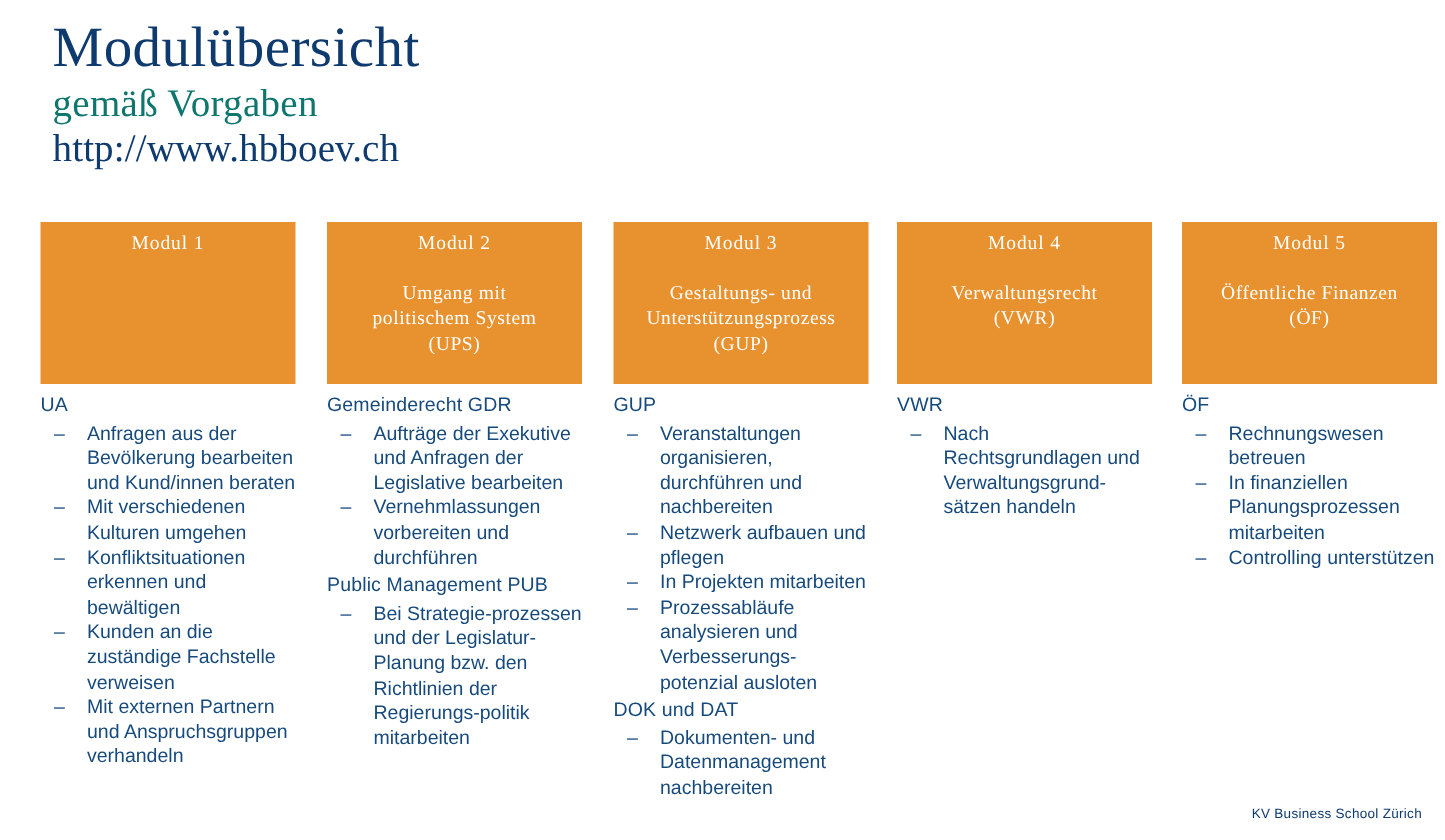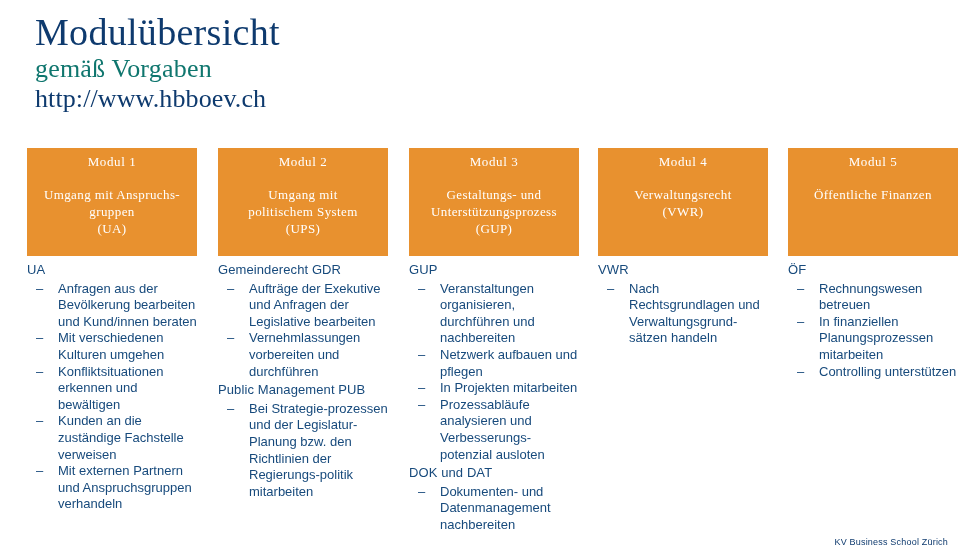--- a/index.html
+++ b/index.html
@@ -141,25 +141,20 @@
 <div class="title-bar">
   <span class="title-main">Modulübersicht</span>
   <span class="title-sub">gemäß Vorgaben</span>
   <span class="title-url">http://www.hbboev.ch</span>
 </div>
 
 <div class="columns">
     <div class="column col-0">
       <div class="module-box">
         <div class="module-num">Modul 1</div>
-        <div class="module-name">
-          <span class="ml">Umgang mit Anspruchs-</span>
-          <span class="ml">gruppen</span>
-          <span class="ml">(UA)</span>
-        </div>
       </div>
       <div class="col-body">
         <div class="group-head">UA</div>
         <ul class="bullets">
           <li><span class="dash">–</span><span>Anfragen aus der Bevölkerung bearbeiten und Kund/innen beraten</span></li>
           <li><span class="dash">–</span><span>Mit verschiedenen Kulturen umgehen</span></li>
           <li><span class="dash">–</span><span>Konfliktsituationen erkennen und bewältigen</span></li>
           <li><span class="dash">–</span><span>Kunden an die zuständige Fachstelle verweisen</span></li>
           <li><span class="dash">–</span><span>Mit externen Partnern und Anspruchsgruppen verhandeln</span></li>
         </ul>
@@ -222,20 +217,21 @@
         <ul class="bullets">
           <li><span class="dash">–</span><span>Nach Rechtsgrundlagen und Verwaltungsgrund-sätzen handeln</span></li>
         </ul>
       </div>
     </div>
     <div class="column col-4">
       <div class="module-box">
         <div class="module-num">Modul 5</div>
         <div class="module-name">
           <span class="ml">Öffentliche Finanzen</span>
+          <span class="ml">(ÖF)</span>
         </div>
       </div>
       <div class="col-body">
         <div class="group-head">ÖF</div>
         <ul class="bullets">
           <li><span class="dash">–</span><span>Rechnungswesen betreuen</span></li>
           <li><span class="dash">–</span><span>In finanziellen Planungsprozessen mitarbeiten</span></li>
           <li><span class="dash">–</span><span>Controlling unterstützen</span></li>
         </ul>
       </div>

